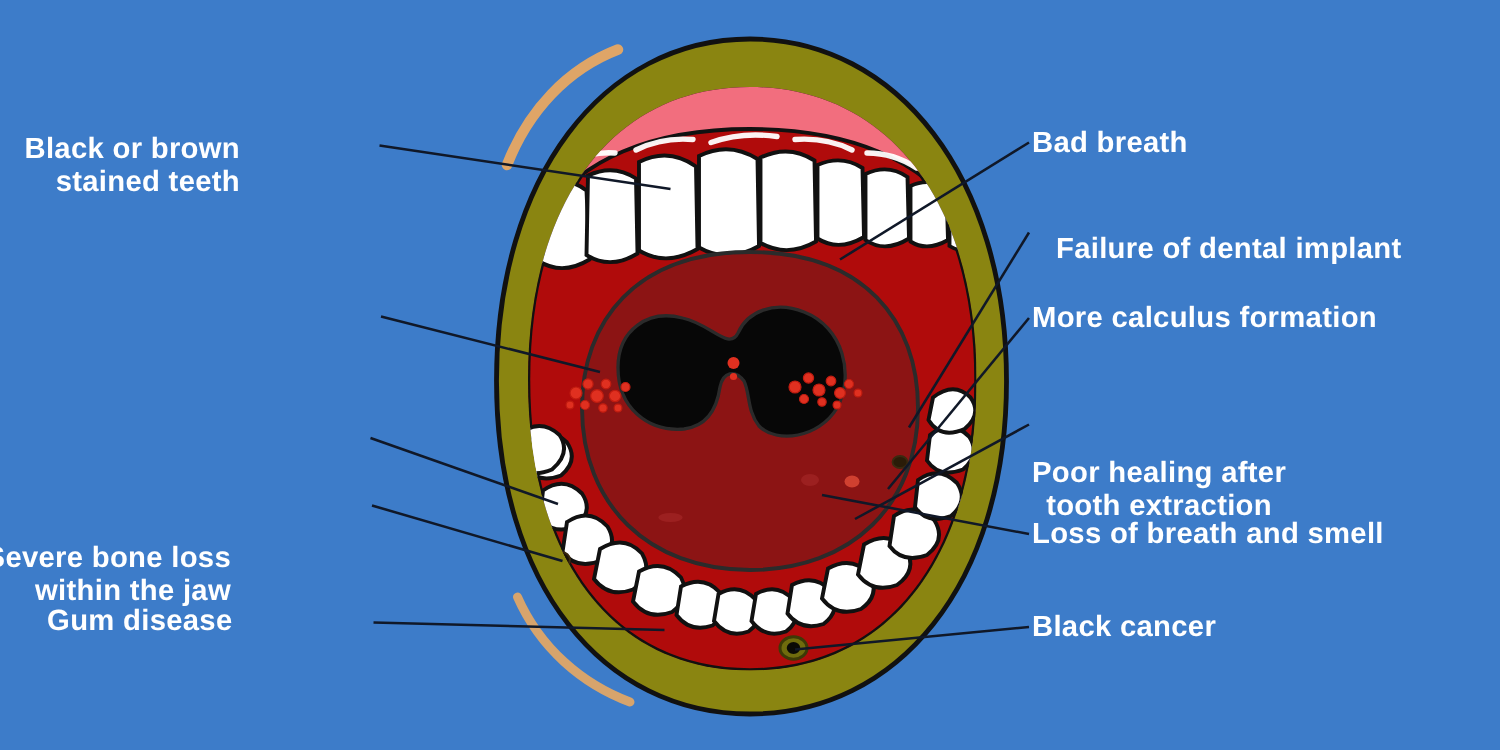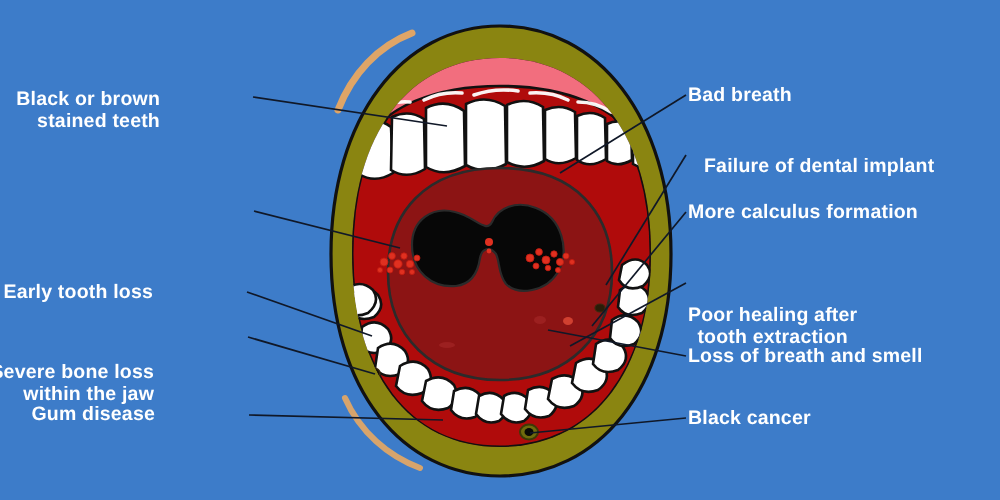--- a/index.html
+++ b/index.html
@@ -215,21 +215,20 @@
         <line x1="686" y1="418" x2="530" y2="433" stroke="#101828" stroke-width="1.7"></line>
       </g>
   </svg>
 
   <div class="labels">
 
     <div class="lbl left" style="right:748px;top:88px;">Black or brown
 stained teeth</div>
 
 
-    <div class="lbl left" style="right:755px;top:281px;">Early tooth loss</div>
 
     <div class="lbl left" style="right:754px;top:325px;margin-top:36px;">Severe bone loss
 within the jaw</div>
 
     <div class="lbl left" style="right:753px;top:403px;">Gum disease</div>
 
     <div class="lbl right" style="left:688px;top:84px;">Bad breath</div>
 
     <div class="lbl right" style="left:704px;top:143px;margin-top:12px;">Failure of dental implant</div>
 

